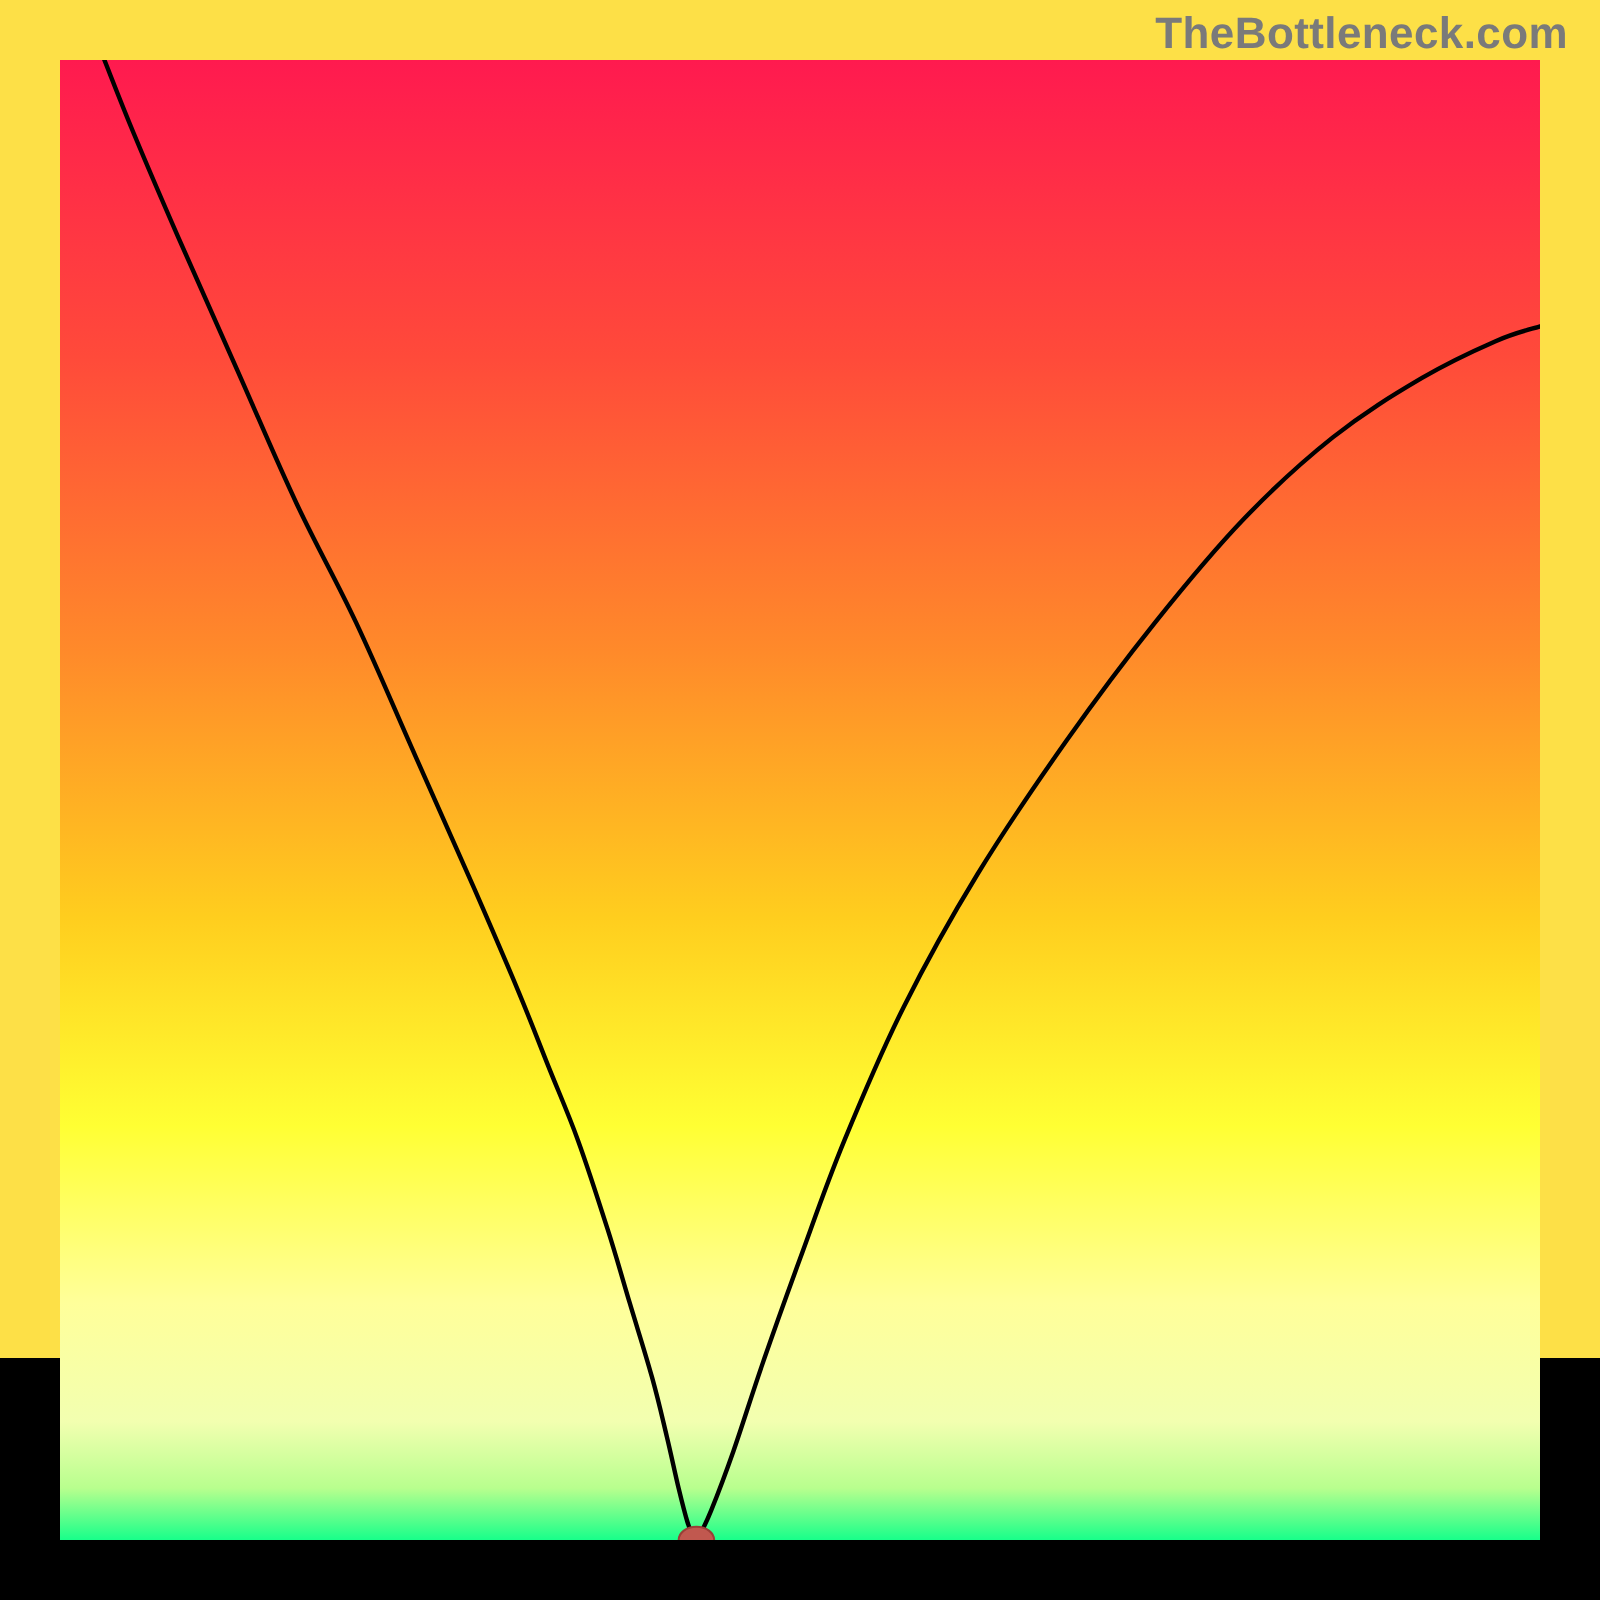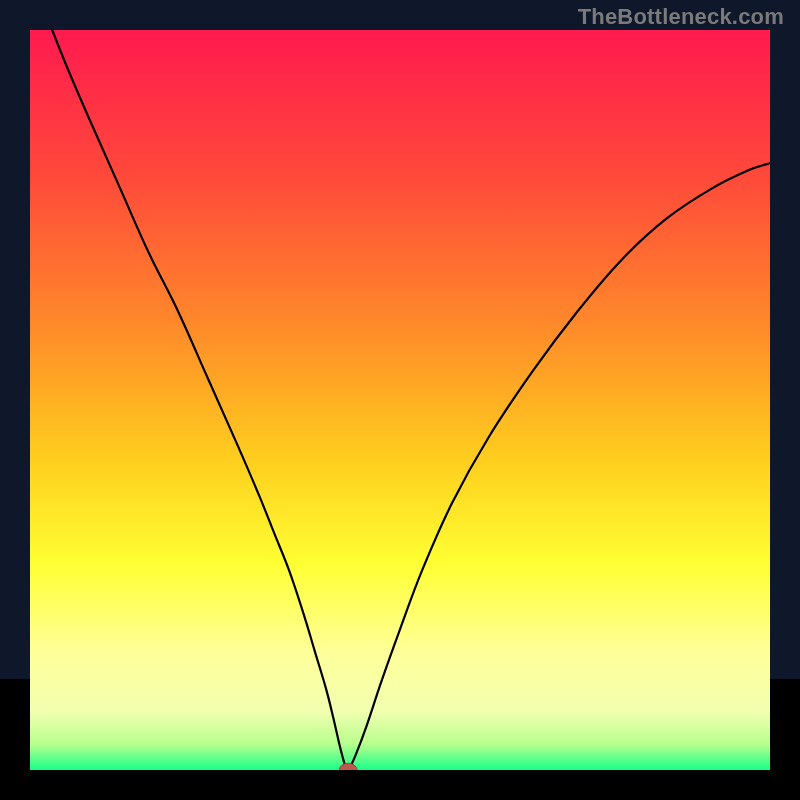--- a/index.html
+++ b/index.html
@@ -9,21 +9,21 @@
     height: 800px;
     background: #000;
     overflow: hidden;
   }
   .frame {
     position: absolute;
     left: 0;
     top: 0;
     width: 800px;
     height: 679px;
-    background: #0f172a;
+    background: #fde047;
   }
   .plot {
     position: absolute;
     left: 30px;
     top: 30px;
     width: 740px;
     height: 740px;
     overflow: hidden;
   }
   .watermark {

